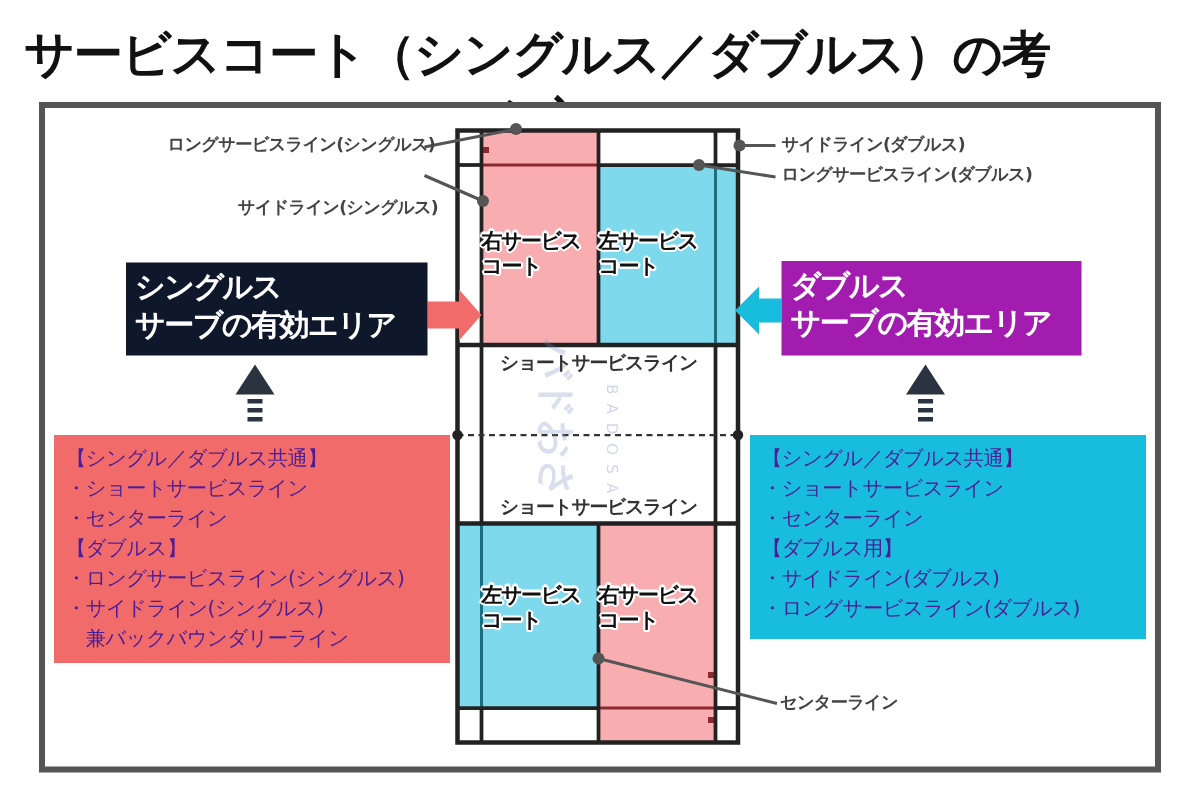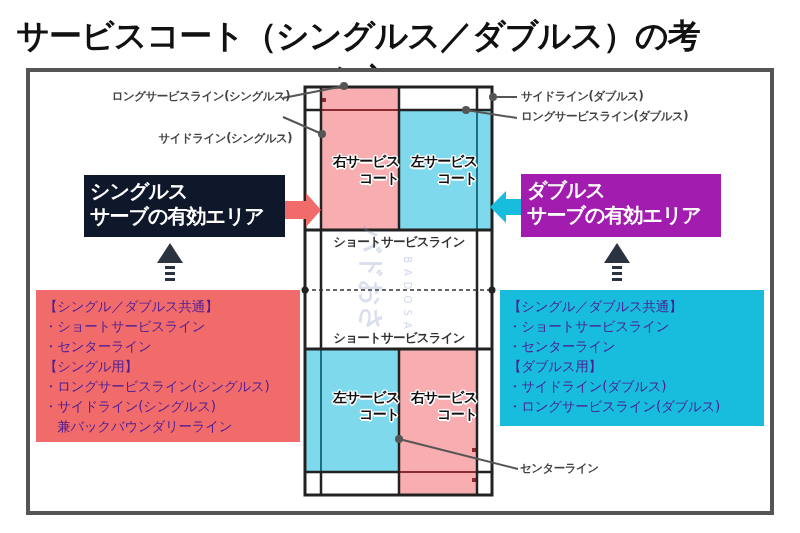--- a/index.html
+++ b/index.html
@@ -16,21 +16,21 @@
     border: 4px solid #555555; background: #ffffff;
   }
   svg.court { position: absolute; left: 0; top: 0; width: 800px; height: 533px; }
 
   .lbl {
     position: absolute; font-size: 11.5px; font-weight: bold; color: #444;
     white-space: nowrap; letter-spacing: -0.5px;
   }
   .court-text {
     position: absolute; font-size: 14px; font-weight: bold; color: #111;
-    text-align: right; line-height: 17px; letter-spacing: -1px;
+    text-align: left; line-height: 17px; letter-spacing: -1px;
     text-shadow: -1px -1px 0 #fff, 1px -1px 0 #fff, -1px 1px 0 #fff, 1px 1px 0 #fff,
                  0 -1.5px 0 #fff, 0 1.5px 0 #fff, -1.5px 0 0 #fff, 1.5px 0 0 #fff;
   }
   .ssl-text {
     position: absolute; font-size: 12.5px; font-weight: bold; color: #333;
     white-space: nowrap; letter-spacing: -0.8px; text-align: center;
   }
   .area-box {
     position: absolute; color: #ffffff; font-weight: bold; font-size: 20px;
     line-height: 25px; padding: 4px 6px; letter-spacing: -1px;
@@ -159,21 +159,21 @@
 
 <div class="area-box" style="left:521px; top:174px; width:200px; height:63px; background:#a21caf;">
   <div>ダブルス</div>
   <div>サーブの有効エリア</div>
 </div>
 
 <div class="info-box" style="left:36px; top:290px; width:264px; height:152px; background:#F26B6B;">
   <div>【シングル／ダブルス共通】</div>
   <div>・ショートサービスライン</div>
   <div>・センターライン</div>
-  <div>【シングル用】</div>
+  <div>【ダブルス】</div>
   <div>・ロングサービスライン(シングルス)</div>
   <div>・サイドライン(シングルス)</div>
   <div>　兼バックバウンダリーライン</div>
 </div>
 
 <div class="info-box" style="left:500px; top:290px; width:264px; height:136px; background:#18BCDD;">
   <div>【シングル／ダブルス共通】</div>
   <div>・ショートサービスライン</div>
   <div>・センターライン</div>
   <div>【ダブルス用】</div>

